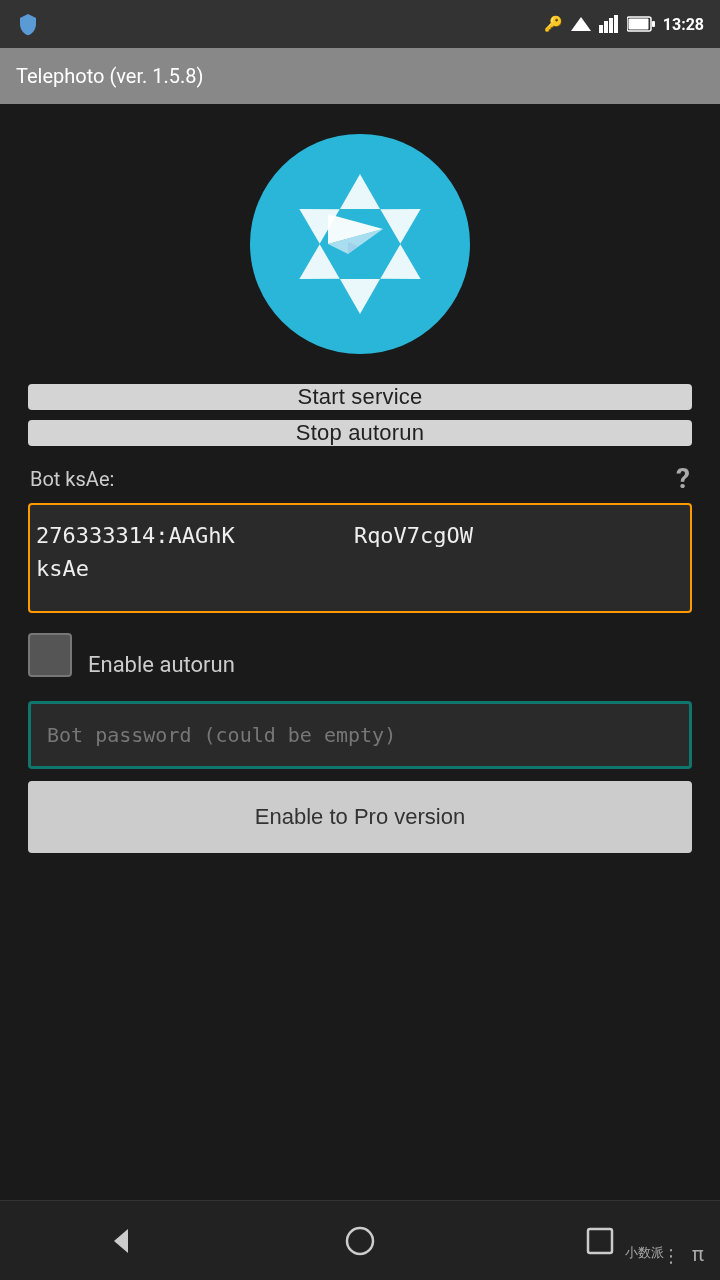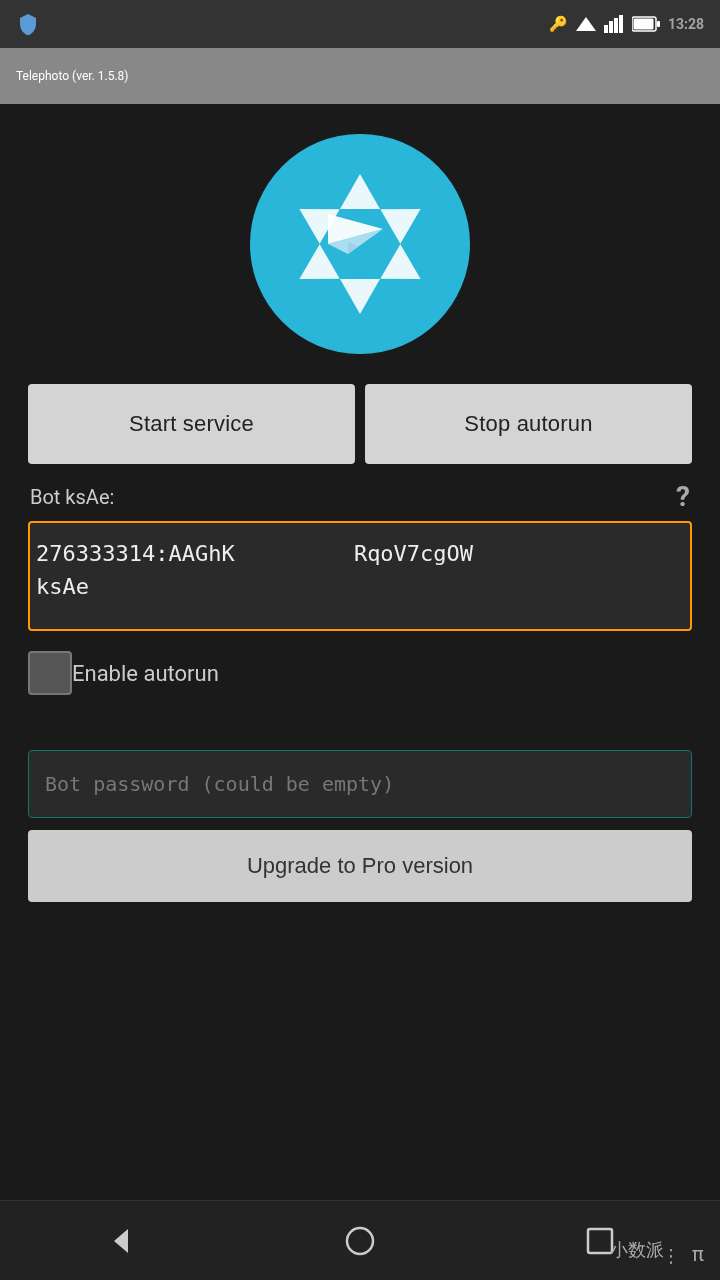--- a/index.html
+++ b/index.html
@@ -29,42 +29,42 @@
       gap: 8px;
     }
     .status-bar-right {
       display: flex;
       align-items: center;
       gap: 8px;
       font-size: 15px;
       color: #fff;
     }
     .status-time {
-      font-size: 14px;
+      font-size: 16px;
       font-weight: bold;
-      color: #a3a3a3;
+      color: #ffffff;
       text-align: right;
     }
     
     .shield-icon-svg {
       width: 24px; height: 24px;
     }
 
     
     .title-bar {
       width: 720px;
       height: 56px;
       background: #888;
       display: flex;
       align-items: center;
       padding: 0 16px;
     }
     .title-bar-text {
       color: #fff;
-      font-size: 12px;
+      font-size: 20px;
       font-weight: 400;
     }
 
     
     .main-content {
       width: 720px;
       background: #1a1a1a;
       padding: 0 28px 20px 28px;
       display: flex;
       flex-direction: column;
@@ -84,21 +84,21 @@
       display: flex;
       align-items: center;
       justify-content: center;
       overflow: hidden;
     }
 
     
     .buttons-row {
       width: 100%;
       display: flex;
-      flex-direction: row;
+      flex-direction: column;
       gap: 10px;
       margin-bottom: 16px;
     }
     .service-button {
       flex: 1;
       height: 80px;
       background: #d4d4d4;
       border: none;
       border-radius: 4px;
       font-size: 22px;
@@ -143,21 +143,22 @@
       word-break: break-all;
       margin-bottom: 20px;
       outline: none;
       resize: none;
     }
 
     
     .autorun-row {
       width: 100%;
       display: flex;
-      align-items: center;
+      align-items: flex-end;
+      gap: 16px;
       margin-bottom: 24px;
     }
     .checkbox {
       width: 44px;
       height: 44px;
       background: #555;
       border: 2px solid #777;
       border-radius: 4px;
       cursor: pointer;
       flex-shrink: 0;
@@ -165,29 +166,28 @@
     .autorun-label {
       color: #ccc;
       font-size: 22px;
     }
 
     
     .password-input {
       width: 100%;
       height: 68px;
       background: #2a2a2a;
-      border: 1px solid #0f766e;
+      border: 3px solid #0f766e;
       border-radius: 4px;
       padding: 0 16px;
       font-size: 20px;
       color: #888;
       font-family: monospace;
       margin-bottom: 12px;
       outline: none;
-      margin-top: 31px;
     }
     .password-input::placeholder {
       color: #777;
     }
 
     
     .upgrade-button {
       width: 100%;
       height: 72px;
       background: #ccc;
@@ -300,37 +300,37 @@
   <textarea class="bot-token-input" style="">276333314:AAGhK         RqoV7cgOW
 ksAe</textarea>
 
   <div class="autorun-row">
     <div class="checkbox"></div>
     <span class="autorun-label">Enable autorun</span>
   </div>
 
   <input class="password-input" type="text" placeholder="Bot password (could be empty)" style="">
 
-  <button class="upgrade-button">Upgrade to Pro version</button>
+  <button class="upgrade-button">Enable to Pro version</button>
 
 </div>
 
 <div class="nav-bar">
   <button class="nav-btn">
     <svg width="32" height="32" viewBox="0 0 32 32">
       <polygon points="24,4 10,16 24,28" fill="#ccc"></polygon>
     </svg>
   </button>
   <button class="nav-btn">
     <svg width="32" height="32" viewBox="0 0 32 32">
       <circle cx="16" cy="16" r="13" fill="none" stroke="#ccc" stroke-width="2.5"></circle>
     </svg>
   </button>
   <button class="nav-btn">
     <svg width="32" height="32" viewBox="0 0 32 32">
       <rect x="4" y="4" width="24" height="24" rx="2" fill="none" stroke="#ccc" stroke-width="2.5"></rect>
     </svg>
   </button>
-  <span style="position:absolute; bottom:18px; right:56px; color:#aaa; font-size:18px;">小数派</span>
+  <span style="position:absolute; bottom:18px; right:56px; color:#aaa; font-size:13px;">小数派</span>
 
   <span style="position:absolute; bottom:14px; right:16px; color:#aaa; font-size:20px;">π</span>
   <span style="position:absolute; bottom:14px; right:40px; color:#aaa; font-size:18px;">⋮</span>
 </div>
 
 </body></html>

